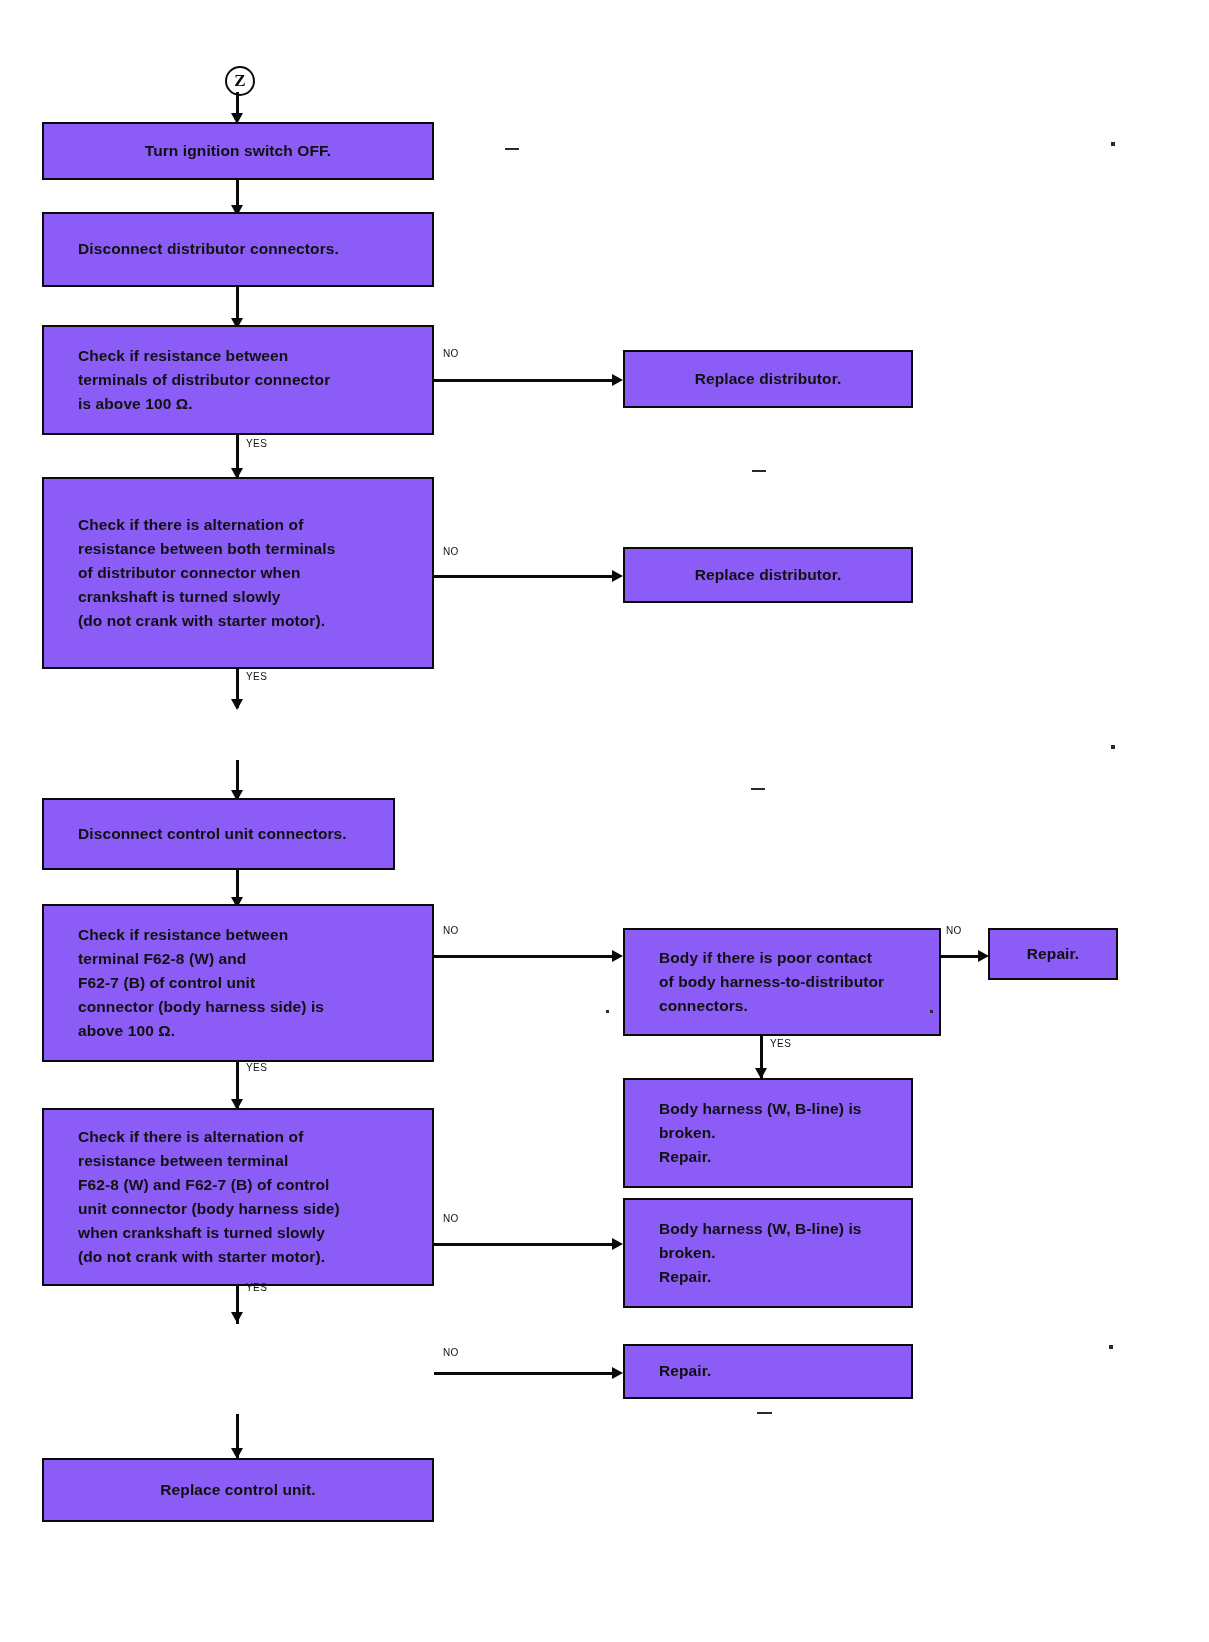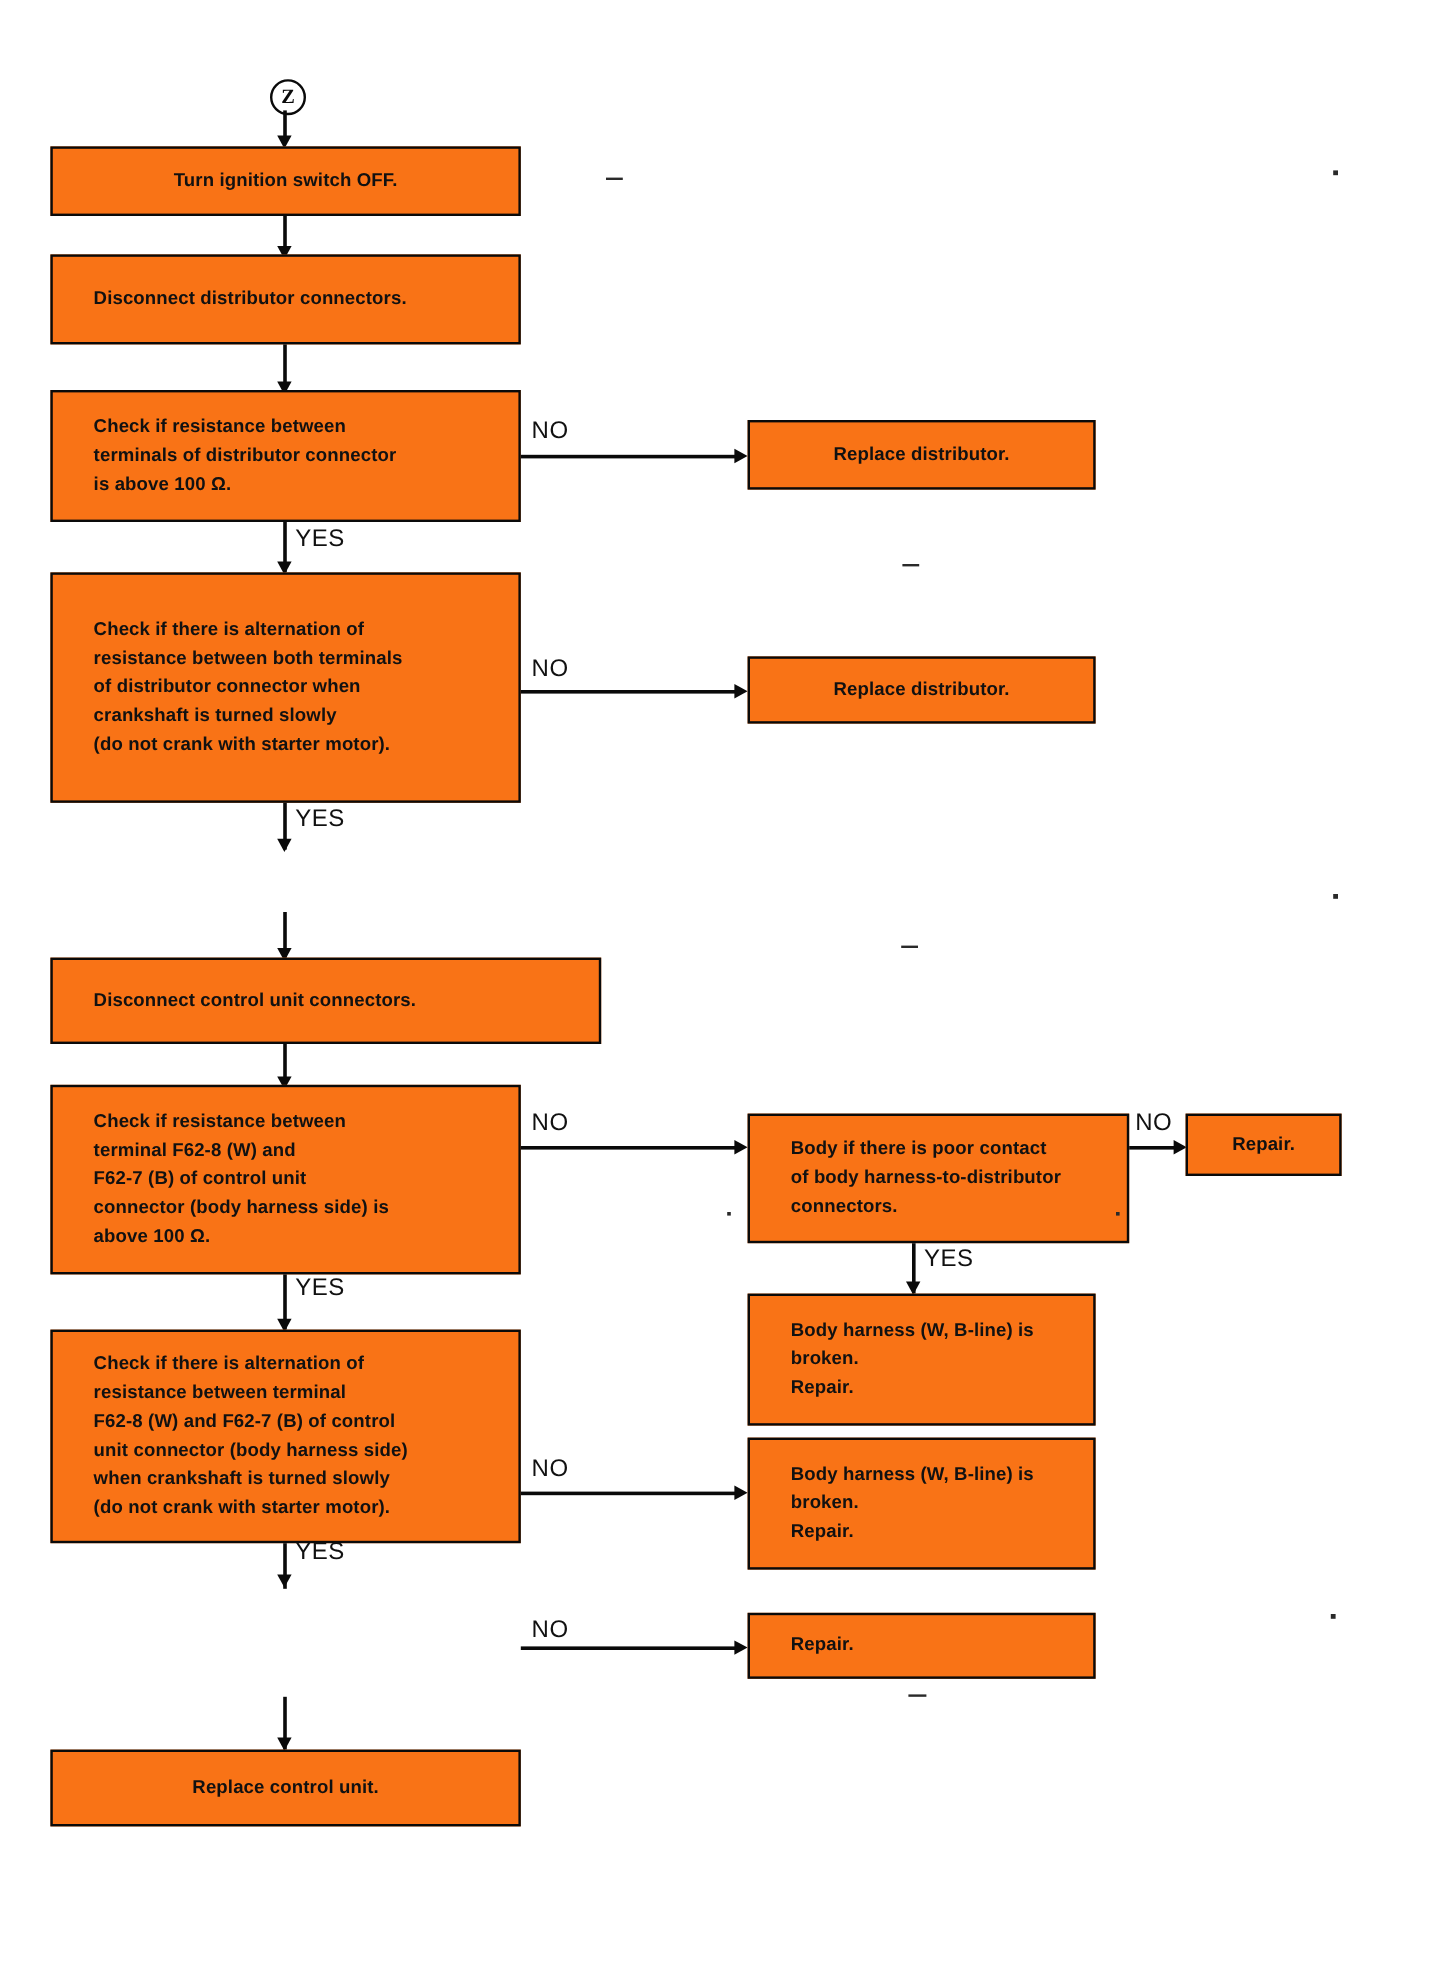--- a/index.html
+++ b/index.html
@@ -14,21 +14,21 @@
     position: relative;
     width: 1209px;
     height: 1642px;
     background: #ffffff;
     overflow: hidden;
   }
   .box {
     position: absolute;
     box-sizing: border-box;
     border: 2.5px solid #0a0a0a;
-    background: #f97316;
+    background: #8b5cf6;
     display: flex;
     align-items: center;
     color: #111111;
     font-weight: bold;
     font-size: 15.5px;
     line-height: 1.55;
     letter-spacing: 0.1px;
   }
   .box .txt {
     white-space: pre-line;
@@ -57,21 +57,21 @@
   }
   .arrow-right {
     position: absolute;
     width: 0; height: 0;
     border-top: 6px solid transparent;
     border-bottom: 6px solid transparent;
     border-left: 11px solid #0a0a0a;
   }
   .edge-label {
     position: absolute;
-    font-size: 20px;
+    font-size: 10px;
     color: #111111;
     font-weight: normal;
     letter-spacing: 0.4px;
     font-family: "Liberation Sans", sans-serif;
   }
   .connector-node {
     position: absolute;
     width: 26px;
     height: 26px;
     border: 2.5px solid #0a0a0a;
@@ -145,21 +145,21 @@
     <span class="txt">Replace distributor.</span>
   </div>
 
   <div class="vline" style="left:236px; top:669px; height:39px;"></div>
   <div class="arrow-down" style="left:231px; top:699px;"></div>
   <div class="edge-label" style="left:246px; top:671px;">YES</div>
 
   <div class="vline" style="left:236px; top:760px; height:38px;"></div>
   <div class="arrow-down" style="left:231px; top:790px;"></div>
 
-  <div class="box left-pad" style="left:42px; top:798px; width:459px; height:72px;">
+  <div class="box left-pad" style="left:42px; top:798px; width:353px; height:72px;">
     <span class="txt">Disconnect control unit connectors.</span>
   </div>
   <div class="vline" style="left:236px; top:870px; height:34px;"></div>
   <div class="arrow-down" style="left:231px; top:897px;"></div>
 
   <div class="box left-pad" style="left:42px; top:904px; width:392px; height:158px;">
     <span class="txt">Check if resistance between
 terminal F62-8 (W) and
 F62-7 (B) of control unit
 connector (body harness side) is

